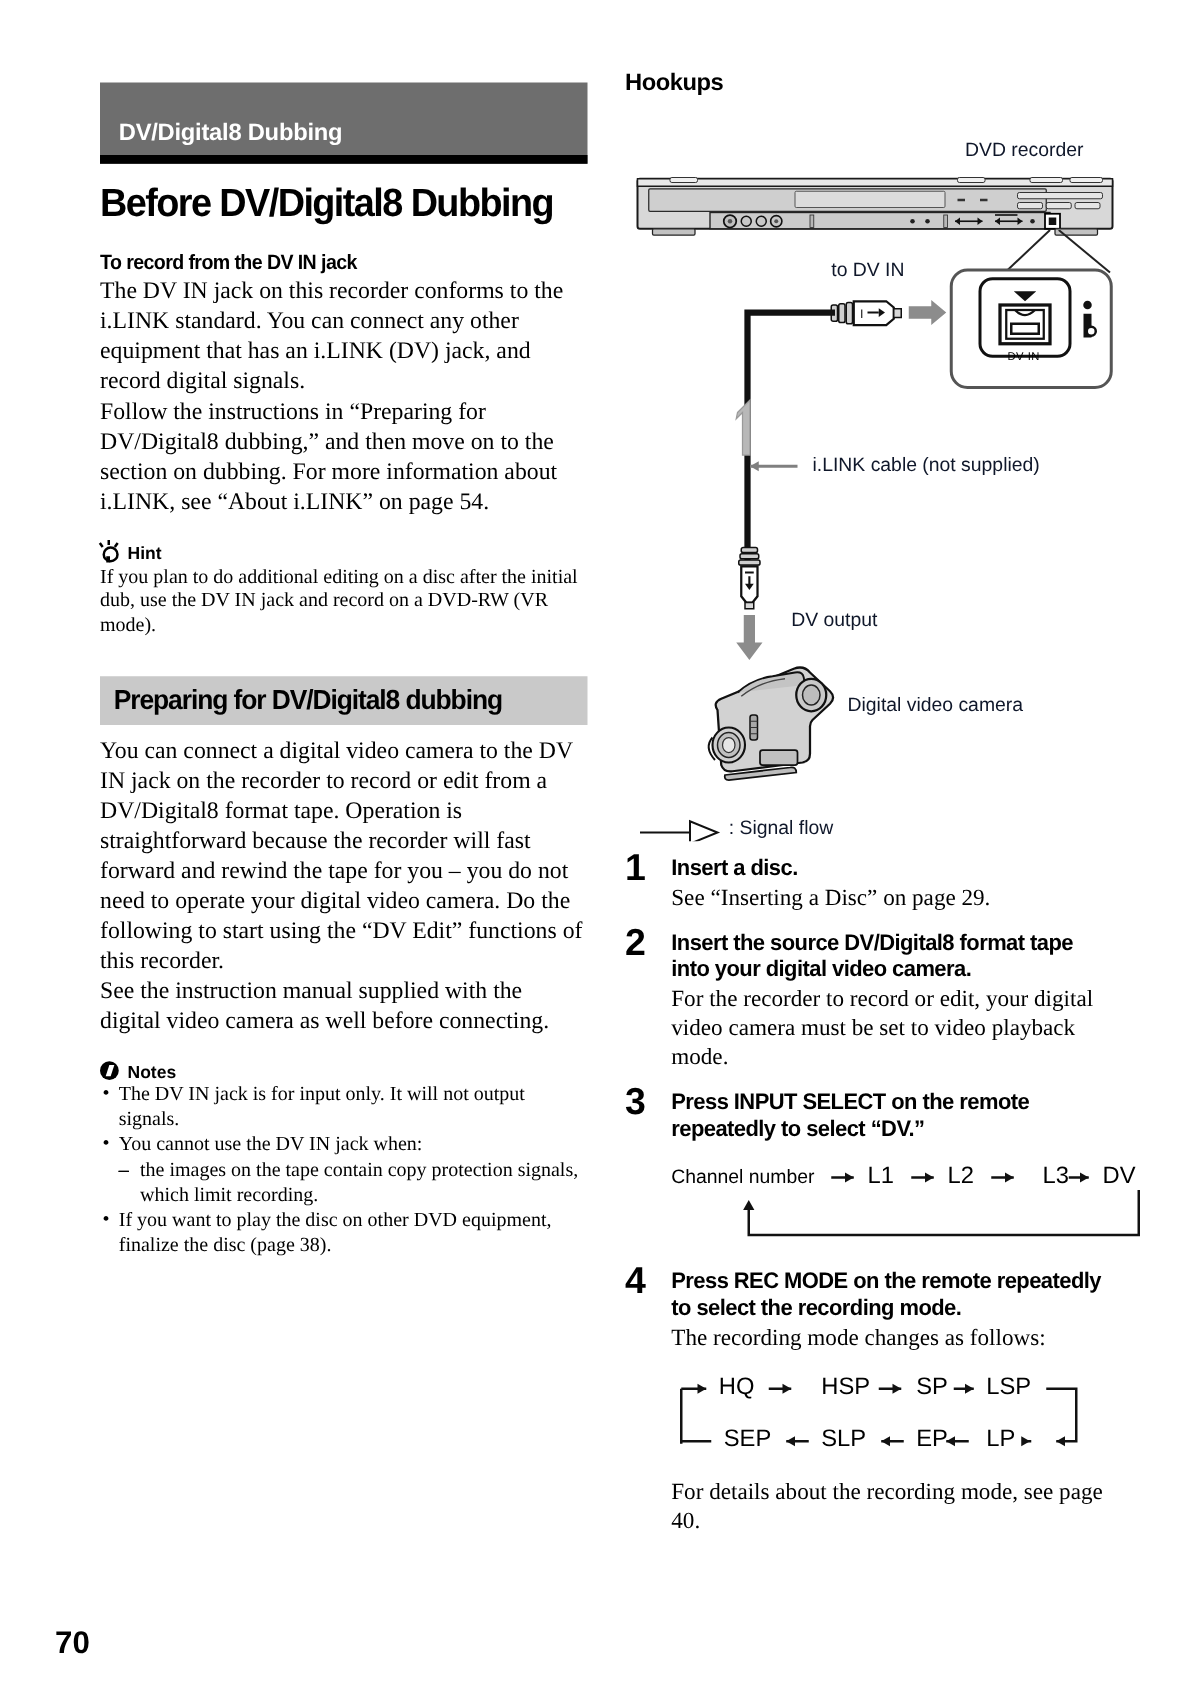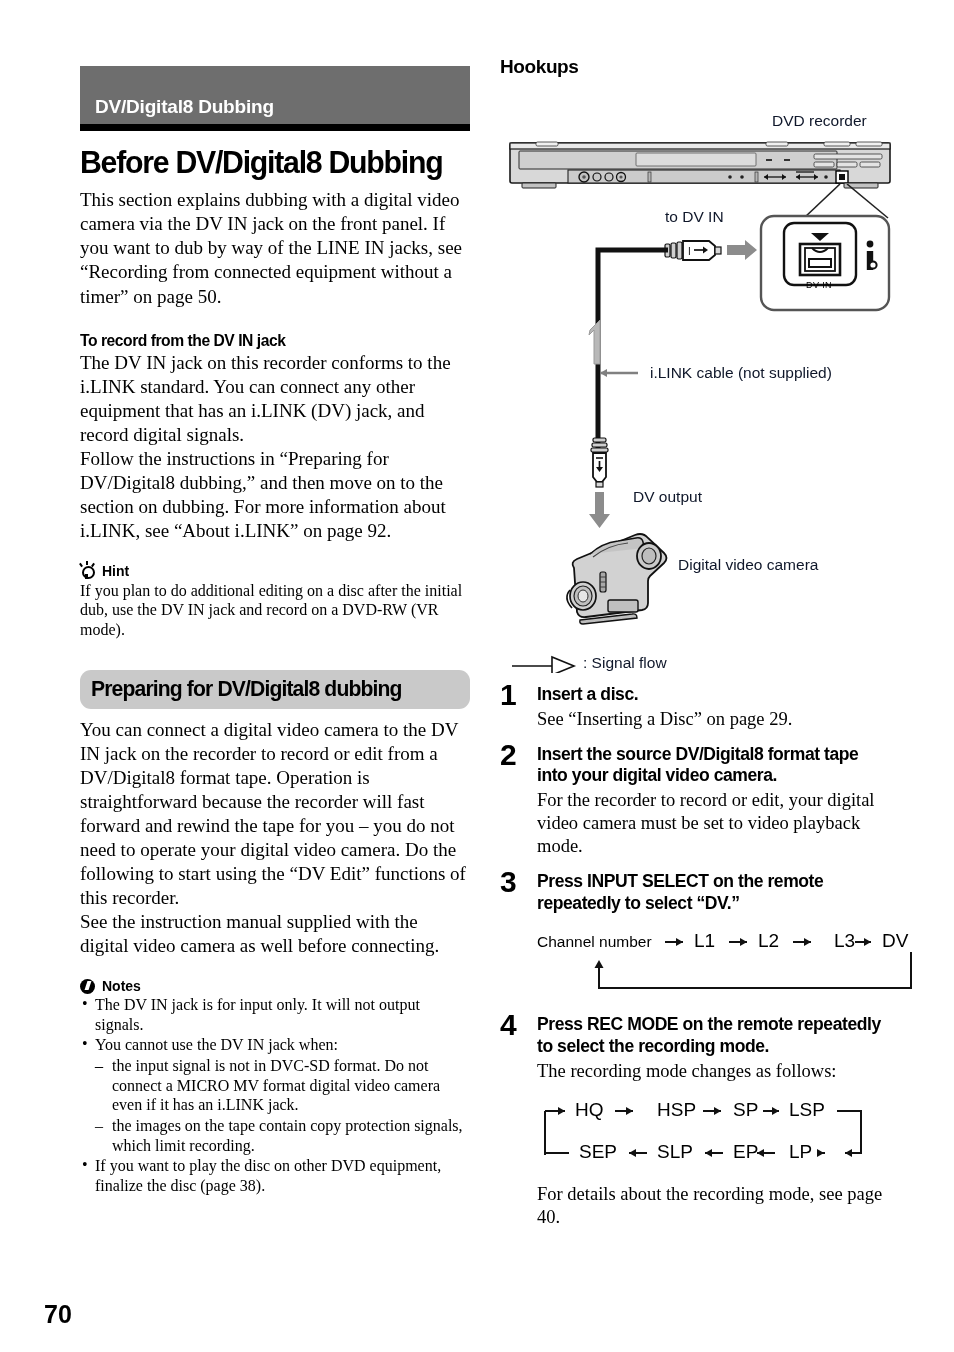--- a/index.html
+++ b/index.html
@@ -66,21 +66,20 @@
     font-size: 16.5px;
     margin: 22px 0 1px 0;
     letter-spacing: -0.5px;
     transform: scaleX(0.95);
     transform-origin: left center;
   }
   .sub-banner {
     background: #c9c9c9;
     padding: 6px 11px 7px 11px;
     margin-top: 30px;
-    border-radius: 11px;
   }
   .sub-banner-label {
     font-family: "Liberation Sans", sans-serif;
     font-weight: bold;
     font-size: 22px;
     letter-spacing: -0.9px;
     display: block;
     transform: scaleX(0.96);
     transform-origin: left center;
   }
@@ -294,25 +293,24 @@
 <div class="page">
 
   <div class="col-left">
 
     <div class="chapter-banner">
       <span class="chapter-banner-label">DV/Digital8 Dubbing</span>
     </div>
 
     <h1 class="doc-title">Before DV/Digital8 Dubbing</h1>
 
-    <p class="body">This section explains dubbing with a digital video camera via the DV IN jack on the front panel. If you want to dub by way of the LINE IN jacks, see “Recording from connected equipment without a timer” on page 50.</p>
 
     <h2 class="sec-head">To record from the DV IN jack</h2>
     <p class="body tight">The DV IN jack on this recorder conforms to the i.LINK standard. You can connect any other equipment that has an i.LINK (DV) jack, and record digital signals.</p>
-    <p class="body tight">Follow the instructions in “Preparing for DV/Digital8 dubbing,” and then move on to the section on dubbing. For more information about i.LINK, see “About i.LINK” on page 92.</p>
+    <p class="body tight">Follow the instructions in “Preparing for DV/Digital8 dubbing,” and then move on to the section on dubbing. For more information about i.LINK, see “About i.LINK” on page 54.</p>
 
     <div class="callout-head">
       <span class="icon-hint">
         <span class="ray r1"></span>
           <span class="ray r2"></span>
           <span class="ray r3"></span>
         <span class="bulb"></span>
           <span class="stem"></span>
       </span>
       <span class="label">Hint</span>
@@ -338,21 +336,20 @@
       </li>
       <li>
         <span class="bullet">•</span>
         <span>You cannot use the DV IN jack when:</span>
         <ul class="sub-notes">
           <li>
             <span class="dash">–</span>
           </li>
           <li>
             <span class="dash">–</span>
-            <span>the input signal is not in DVC-SD format. Do not connect a MICRO MV format digital video camera even if it has an i.LINK jack.</span>
           </li>
           <li>
             <span class="dash">–</span>
             <span>the images on the tape contain copy protection signals, which limit recording.</span>
           </li>
         </ul>
       </li>
       <li>
         <span class="bullet">•</span>
         <span>If you want to play the disc on other DVD equipment, finalize the disc (page 38).</span>

